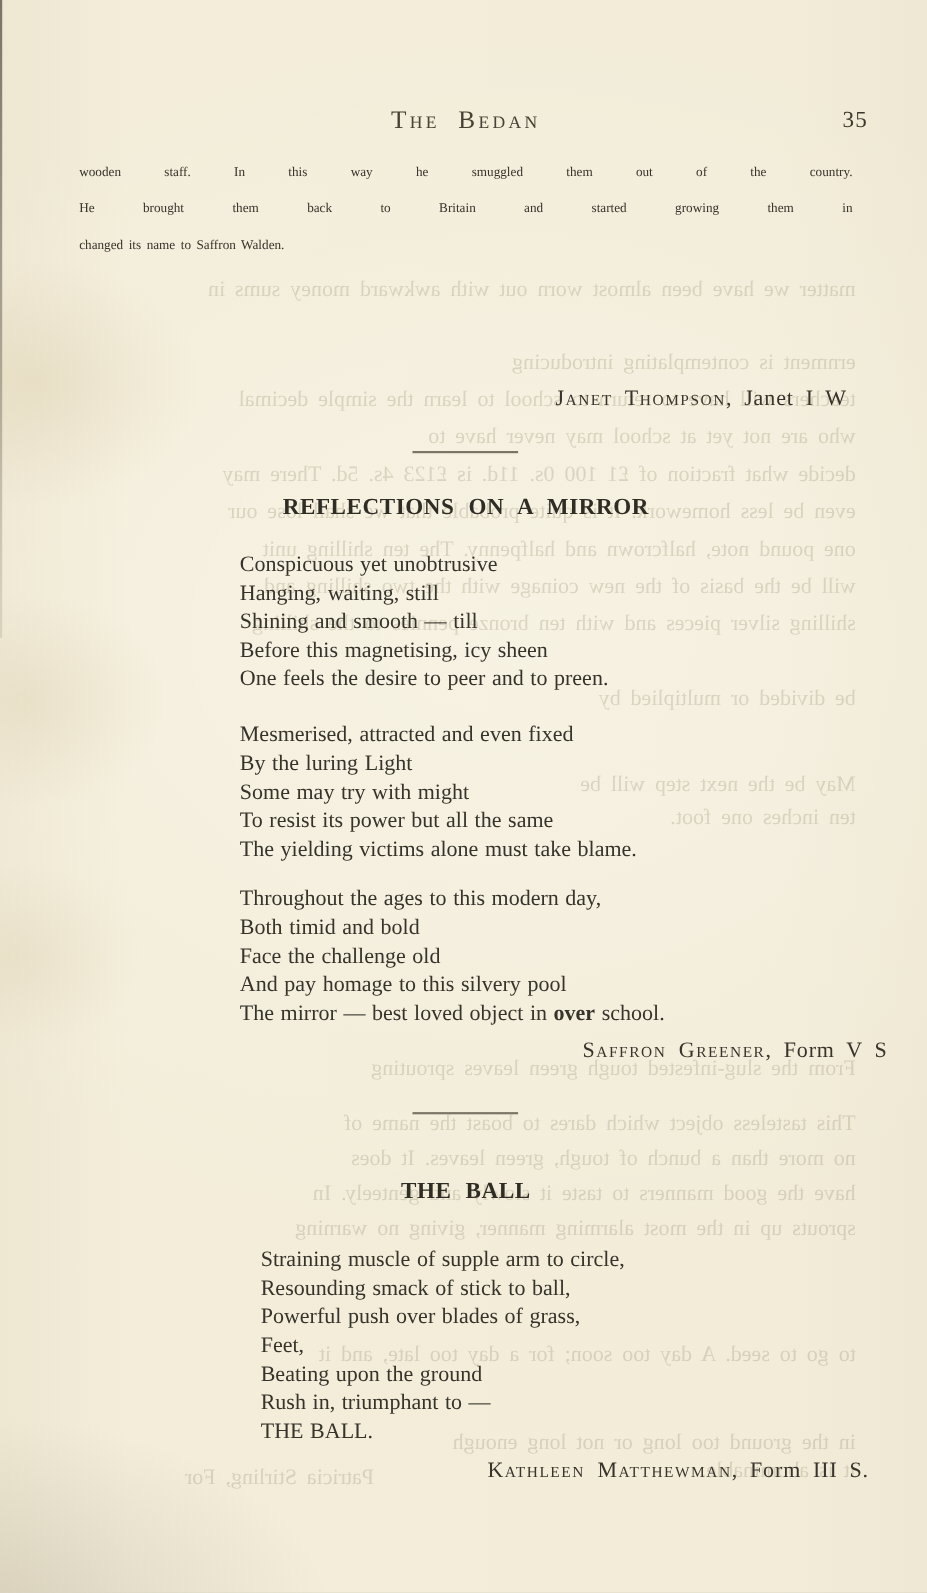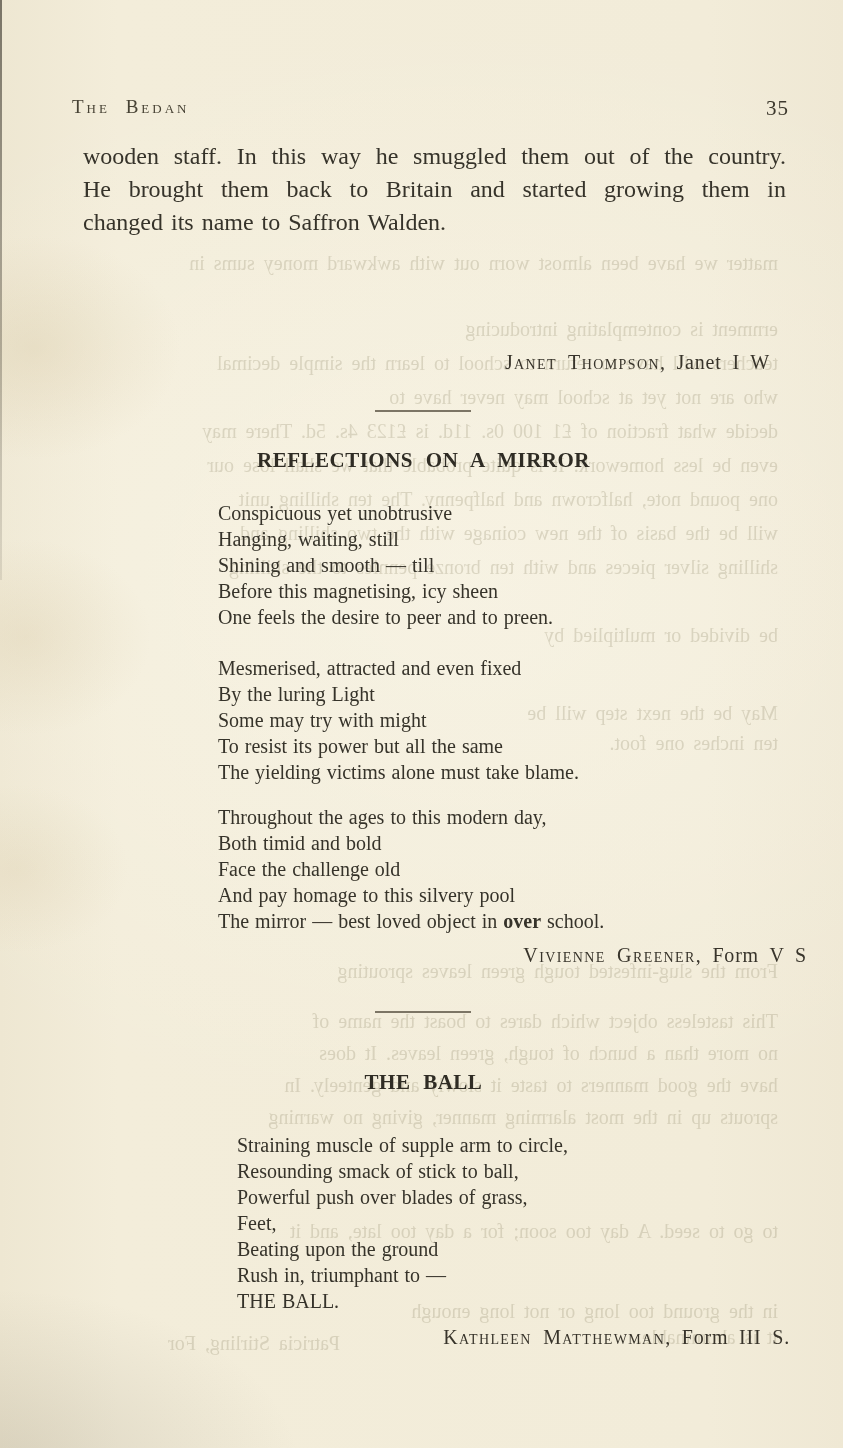--- a/index.html
+++ b/index.html
@@ -39,30 +39,31 @@
     word-spacing: 4px;
     pointer-events: none;
   }
   .ghost.left-frag { left: 40px; width: 300px; }
 
   
   .block { position: absolute; left: 72px; width: 703px; }
 
   .running-header { top: 96px; height: 30px; }
   .running-title {
+    text-align: center;
     font-variant: small-caps;
-    font-size: 19px; letter-spacing: 3px; word-spacing: 8px;
+    font-size: 23px; letter-spacing: 3px; word-spacing: 8px;
     color: #474234;
   }
   .page-num {
     position: absolute; right: -14px; top: 0;
     font-size: 21px; color: #3c382d; letter-spacing: 1px;
   }
 
-  .prose { font-size: 24px; line-height: 33px; word-spacing: 2px; margin-left: 11px; }
+  .prose { font-size: 12px; line-height: 33px; word-spacing: 2px; }
   .prose .line { text-align: justify; text-align-last: justify; }
   .prose .line.last { text-align-last: left; }
   .prose .line.indent { text-indent: 42px; }
 
   .byline {
     position: absolute;
     font-size: 20px; letter-spacing: 0.8px; word-spacing: 5px;
     color: #38342b; white-space: nowrap;
   }
   .byline .sc { font-variant: small-caps; letter-spacing: 1.4px; margin-top: 32px; }
@@ -151,21 +152,21 @@
 
   <div class="block poem poem1" style="top:804px">
     <div class="pline">Throughout the ages to this modern day,</div>
     <div class="pline">Both timid and bold</div>
     <div class="pline">Face the challenge old</div>
     <div class="pline">And pay homage to this silvery pool</div>
     <div class="pline"><span>The mirror — best loved object in </span><span class="b">over</span><span> school.</span></div>
   </div>
 
   <div class="byline" style="top:944px; right:36px">
-    <span class="sc">Vivienne Greener</span><span>, Form V S</span>
+    <span class="sc">Saffron Greener</span><span>, Form V S</span>
   </div>
 
   <div class="divider" style="top:1011px"></div>
 
   <div class="poem-title" style="top:1070px">THE BALL</div>
 
   <div class="block poem poem2" style="top:1132px">
     <div class="pline">Straining muscle of supple arm to circle,</div>
     <div class="pline">Resounding smack of stick to ball,</div>
     <div class="pline">Powerful push over blades of grass,</div>

